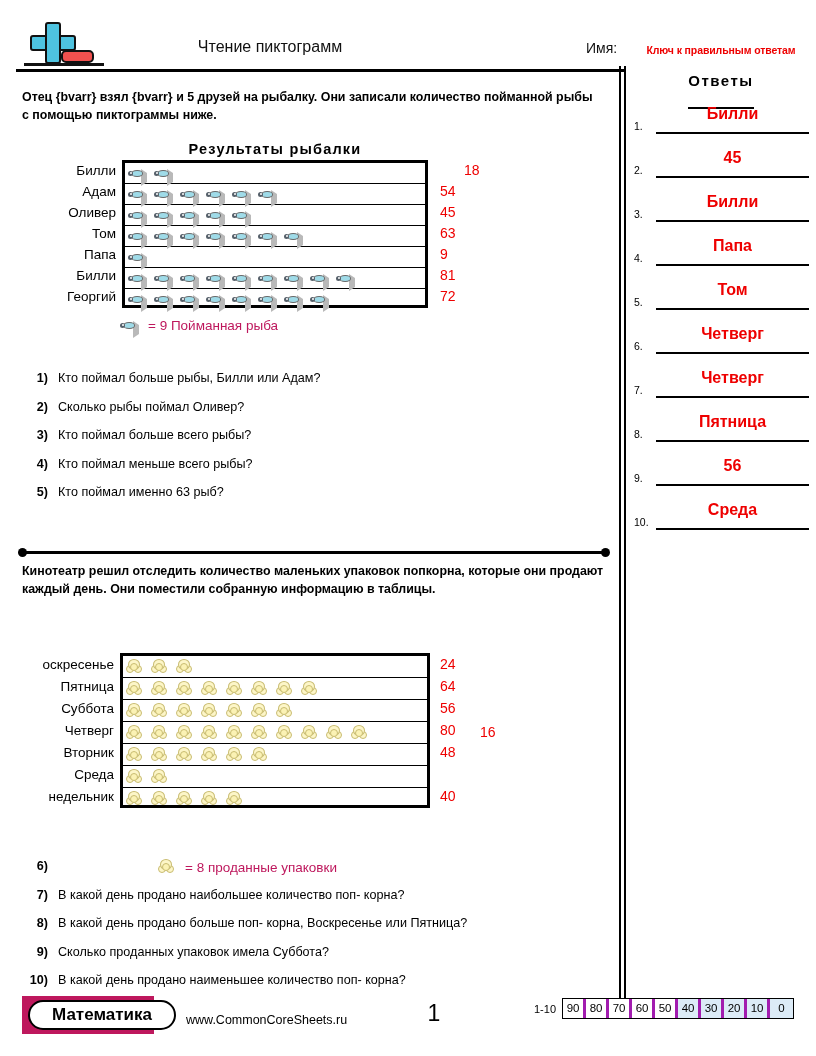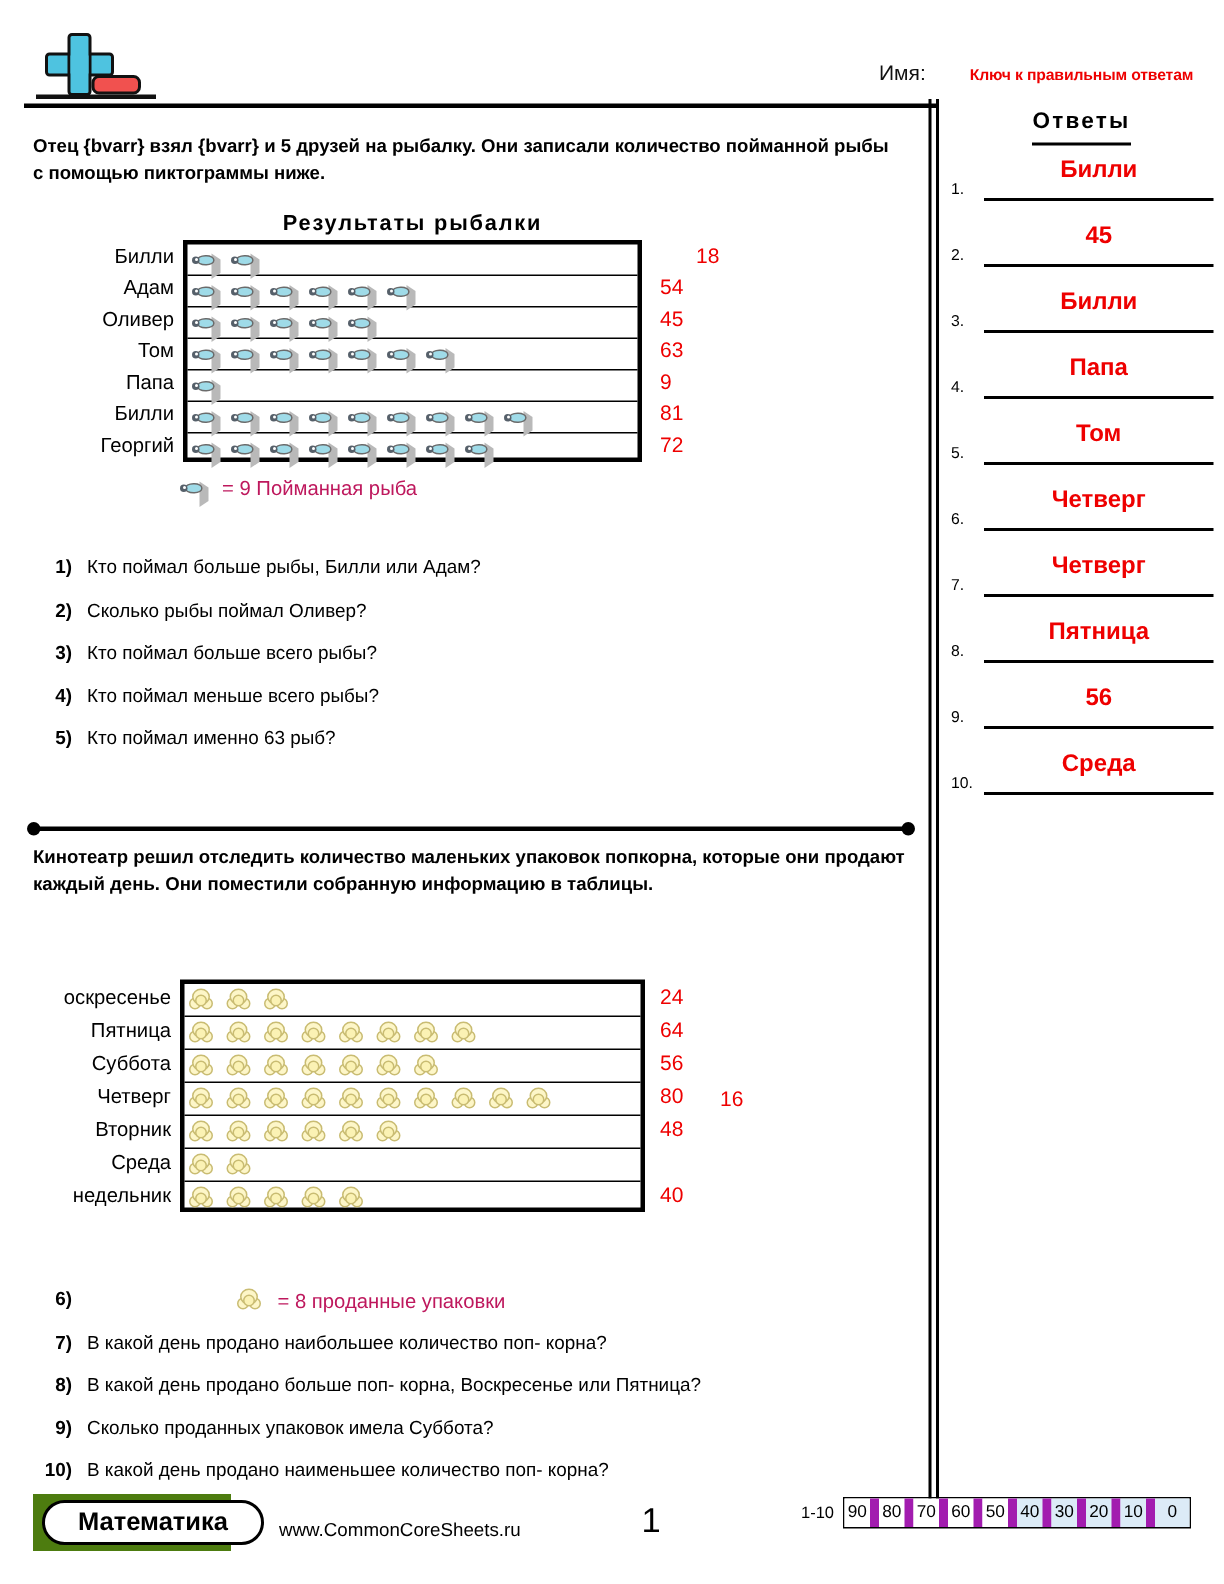--- a/index.html
+++ b/index.html
@@ -80,51 +80,52 @@
 
   
   .cutline{position:absolute;left:18px;top:548px;width:592px;height:9px;}
   .cutline .ln{position:absolute;left:4px;top:3px;width:584px;height:3px;background:#000;}
   .cutline .dot{position:absolute;top:0;width:9px;height:9px;border-radius:50%;background:#000;}
   .cutline .dot.l{left:0;}
   .cutline .dot.r{right:0;}
 
   
   .ans-title{position:absolute;left:626px;top:72px;width:190px;text-align:center;font-size:15px;font-weight:bold;letter-spacing:1.5px;color:#000;}
-  .ans-title span{border-bottom:2px solid #000;padding-bottom:6px;}
+  .ans-title span{border-bottom:2px solid #000;padding-bottom:18px;}
   .ans-row{position:absolute;height:40px;}
   .ans-row .idx{position:absolute;left:0;top:18px;font-size:10.5px;color:#000;}
   .ans-row .line{position:absolute;left:22px;top:30px;width:153px;height:2px;background:#000;}
   .ans-row .val{position:absolute;left:22px;top:3px;width:153px;text-align:center;font-size:16px;font-weight:bold;color:#ee0000;}
-  .mathbadge{position:absolute;left:22px;top:996px;width:132px;height:38px;background:#4d7c0f;}
+  .mathbadge{position:absolute;left:22px;top:996px;width:132px;height:38px;background:#be185d;}
   .mathbadge .pill{position:absolute;left:6px;top:4px;width:148px;height:30px;background:#fff;border:2px solid #000;border-radius:16px;box-sizing:border-box;}
   .mathbadge .txt{position:absolute;left:0;top:9px;width:160px;text-align:center;font-size:17px;font-weight:bold;color:#000;}
   .site{position:absolute;left:186px;top:1013px;font-size:12.5px;color:#000;}
   .pagenum{position:absolute;left:404px;top:1000px;width:60px;text-align:center;font-size:23px;color:#000;}
 
   .scale{position:absolute;left:534px;top:998px;display:flex;align-items:center;}
   .scale .lab{font-size:11px;margin-right:6px;color:#000;}
   .scale .cells{display:flex;border:1px solid #000;}
-  .scale .cell{width:23px;height:19px;line-height:19px;text-align:center;font-size:11.5px;border-right:6px solid #a21caf;background:#fff;color:#000;box-sizing:border-box;}
+  .scale .cell{width:23px;height:19px;line-height:19px;text-align:center;font-size:11.5px;border-right:3px solid #a21caf;background:#fff;color:#000;box-sizing:border-box;}
   .scale .cell:last-child{border-right:none;}
   .scale .cell.hl{background:#dcebf7;}
 </style>
 </head>
 <body>
 
 <div class="page">
 
   <div class="header">
     <div class="logo">
       <div class="plus-h"></div>
         <div class="plus-v"></div>
         <div class="plus-fill"></div>
       <div class="minus"></div>
         <div class="base"></div>
     </div>
+    <div class="ws-title">Чтение пиктограмм</div>
     <div class="name-label">Имя:</div>
     <div class="answer-key-tag">Ключ к правильным ответам</div>
   </div>
   <div class="hrule-top"></div>
   <div class="vdiv">
       <i class="a"></i>
       <i class="b"></i>
     </div>
 
   <div class="intro intro1">Отец {bvarr} взял {bvarr} и 5 друзей на рыбалку. Они записали количество пойманной рыбы с помощью пиктограммы ниже.</div>

